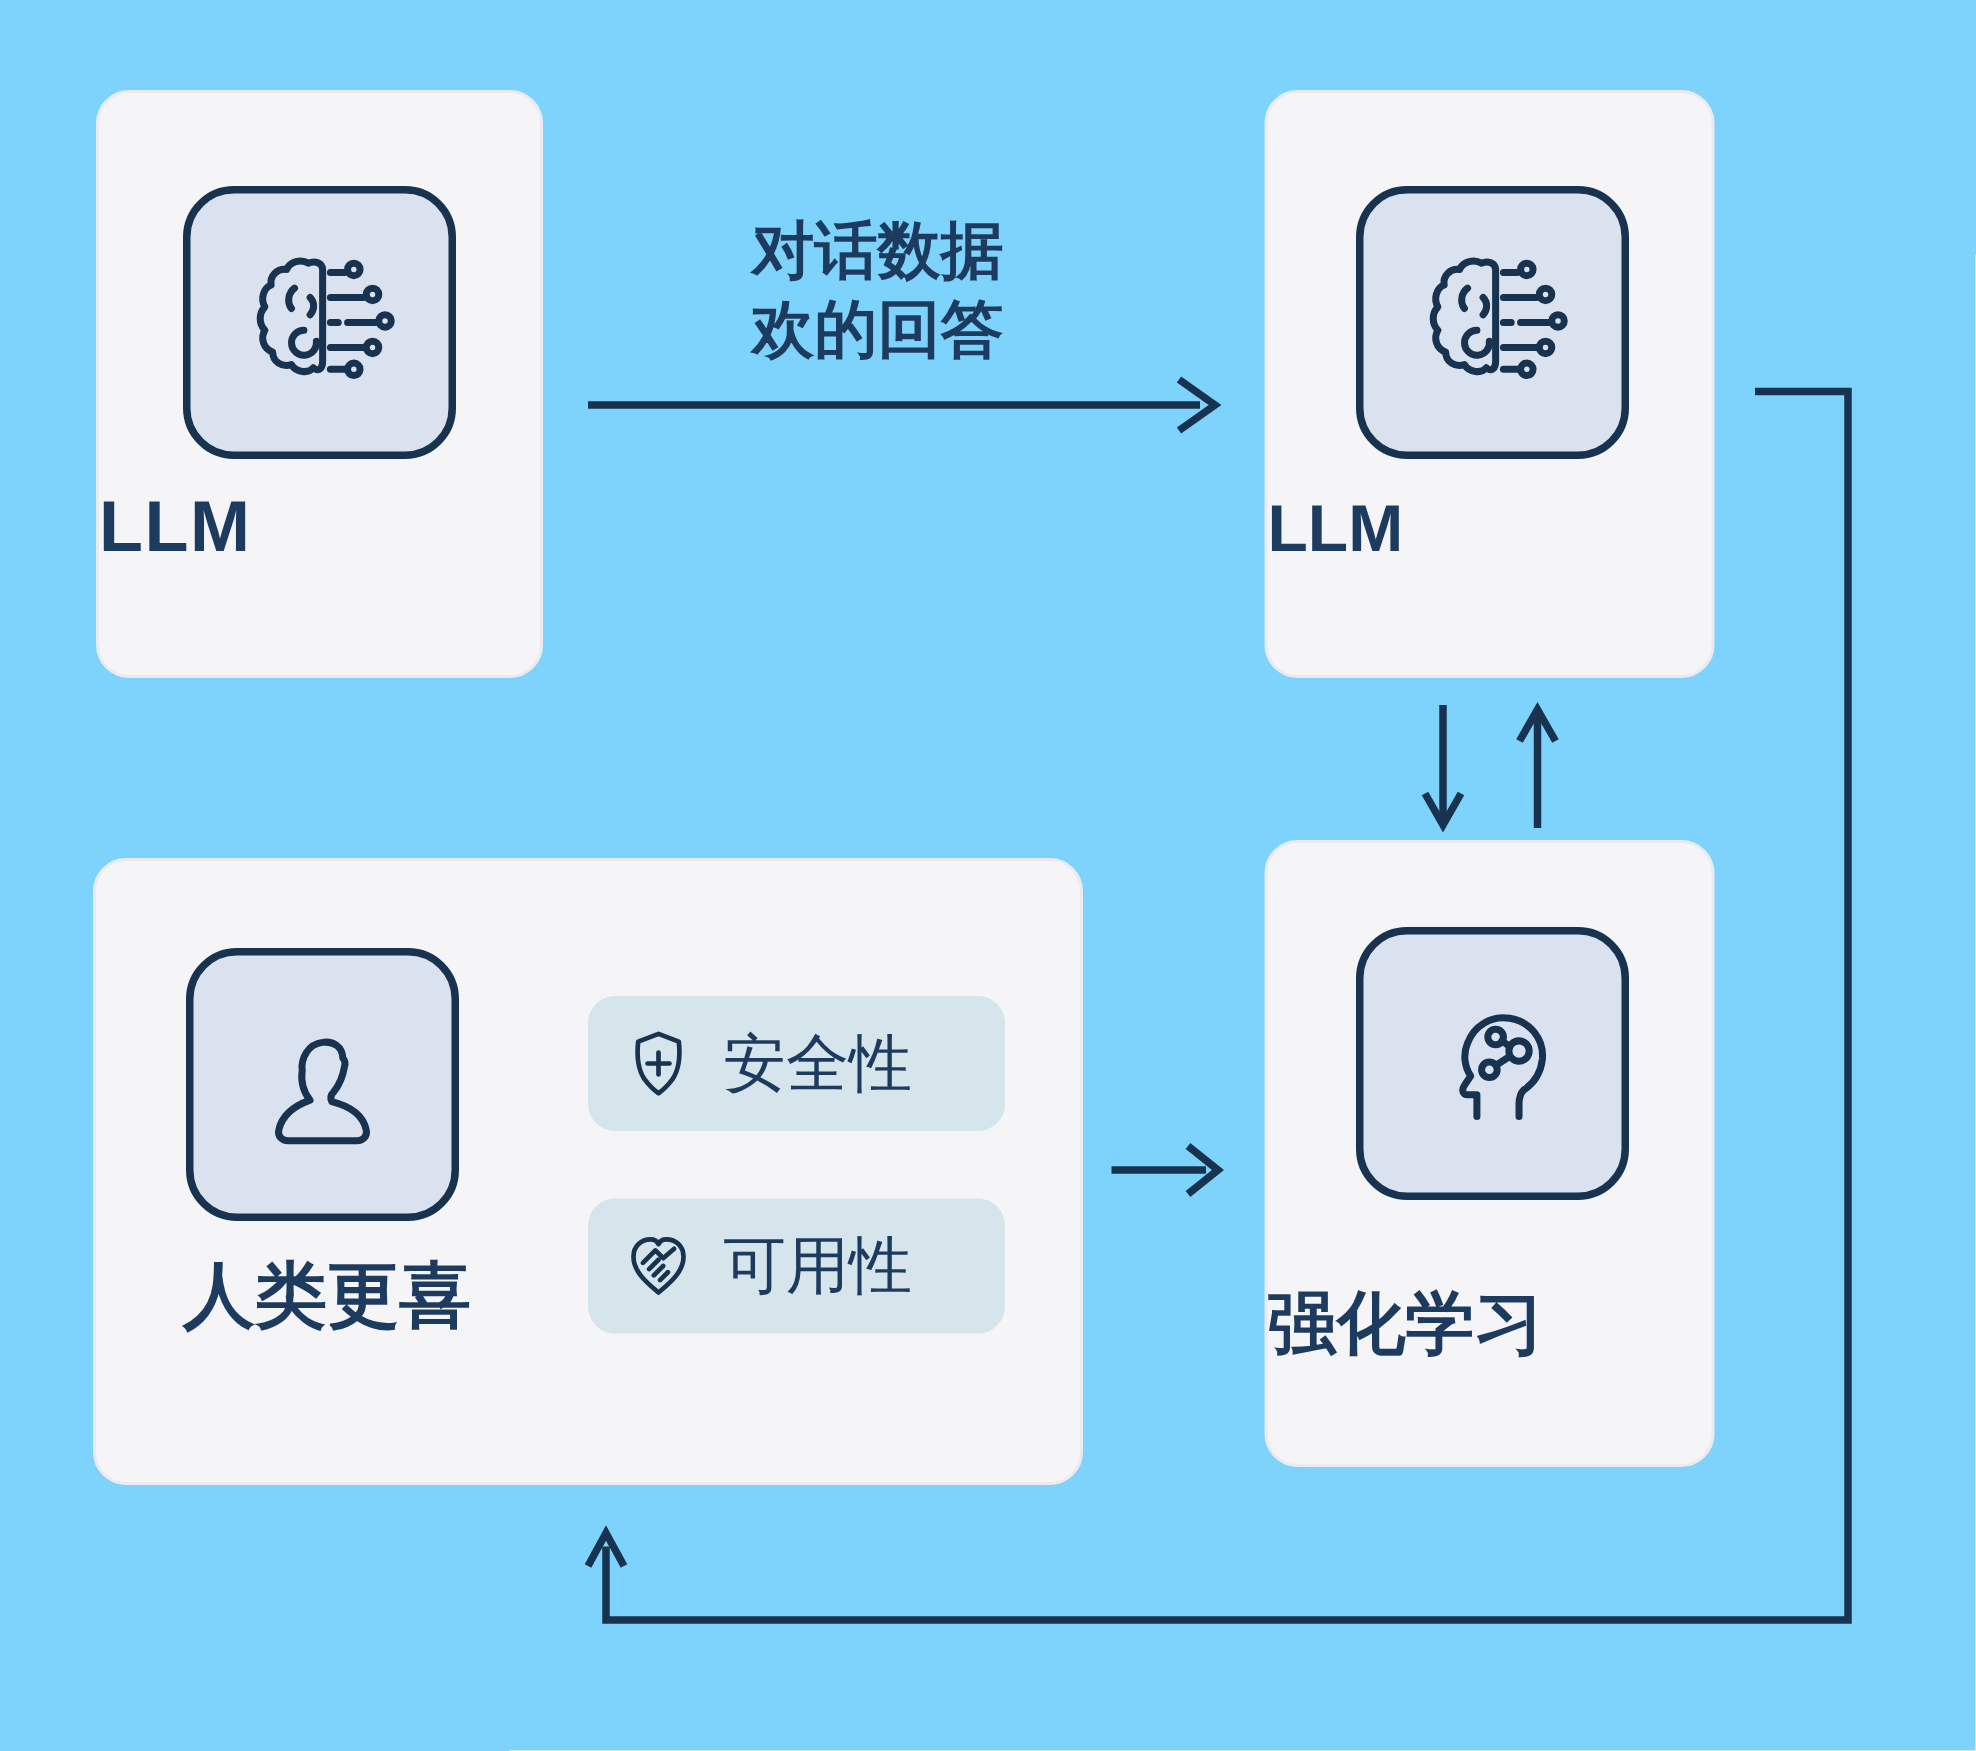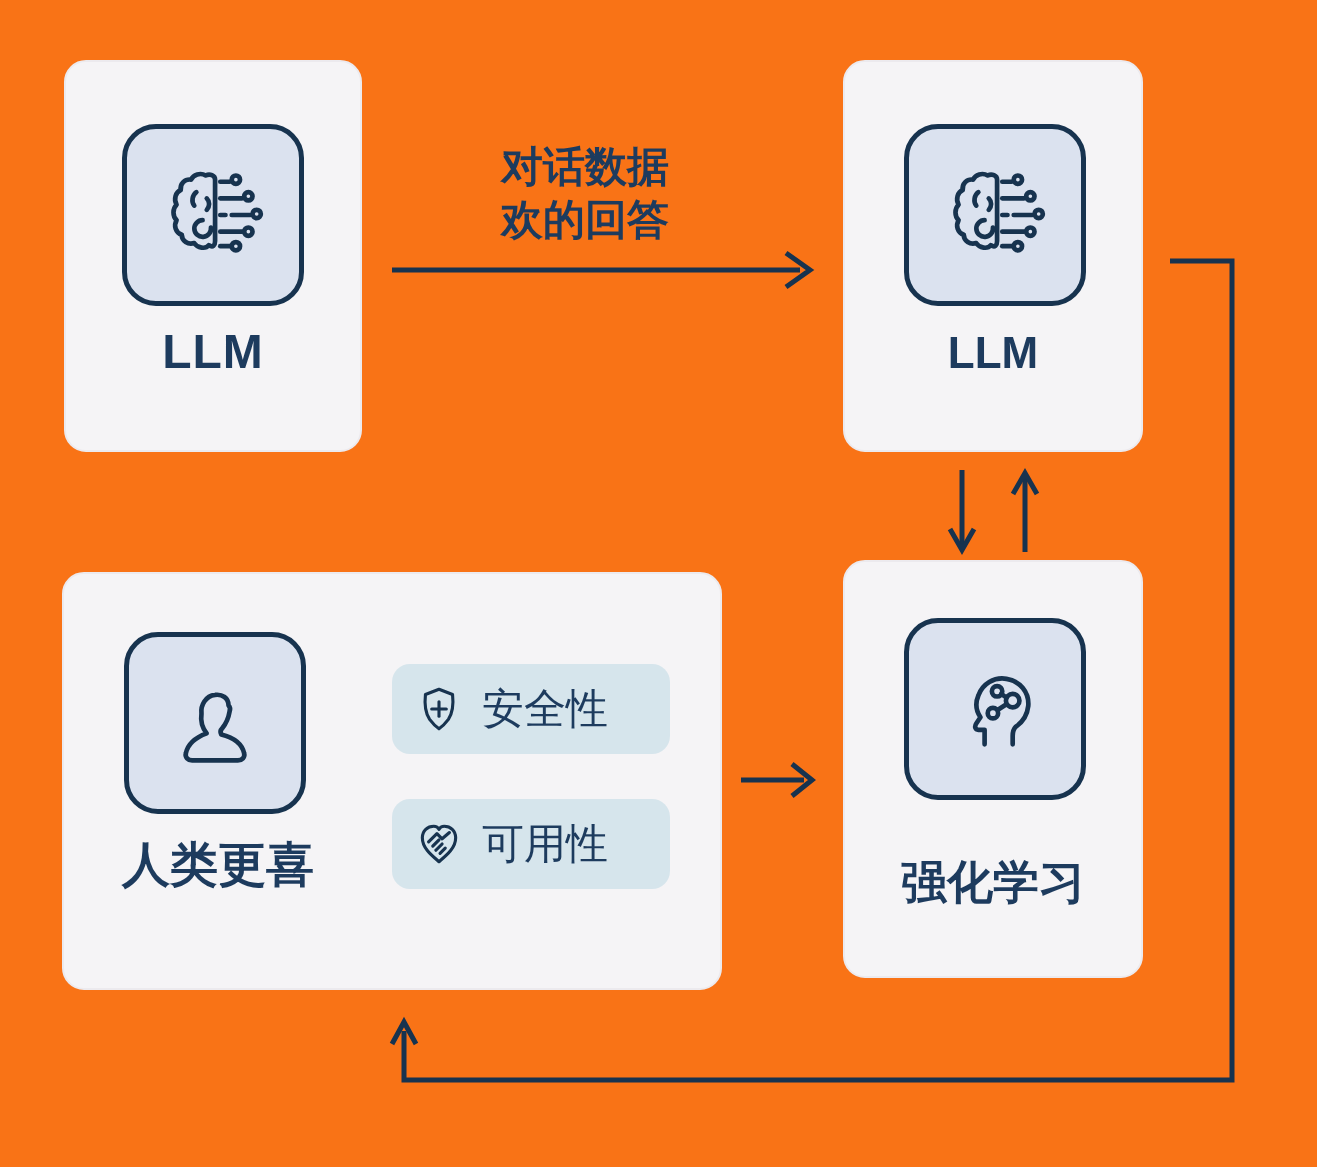--- a/index.html
+++ b/index.html
@@ -1,30 +1,30 @@
 <!DOCTYPE html>
 <html><head>
 <meta charset="utf-8">
 <style>
   html,body { margin:0; padding:0; background:#ffffff; }
   .canvas {
-    position:relative; width:1317px; height:1167px; background:#f97316;
+    position:relative; width:1317px; height:1167px; background:#7dd3fc;
     font-family:"Liberation Sans", sans-serif; overflow:hidden;
   }
   .card {
     position:absolute; background:#f5f4f6; border:2px solid #eceaee;
     border-radius:22px; box-sizing:border-box;
   }
   .tile {
     position:absolute; width:182px; height:182px; background:#dbe2ef;
     border:5px solid #17334f; border-radius:34px; box-sizing:border-box;
     display:flex; align-items:center; justify-content:center;
   }
   .node-label {
-    position:absolute; color:#1d3b5e; font-weight:700; text-align:center;
+    position:absolute; color:#1d3b5e; font-weight:700; text-align:left;
     left:0; right:0;
   }
   .label-llm   { font-size:48px; letter-spacing:1px; }
   .label-two   { font-size:44px; line-height:57px; }
   .label-left  { font-size:48px; line-height:57px; text-align:left; }
   .label-rl    { font-size:46px; }
   .edge-label {
     position:absolute; left:385px; top:140px; width:400px; text-align:center;
     color:#1d3b5e; font-weight:600; font-size:42px; line-height:53px;
   }

